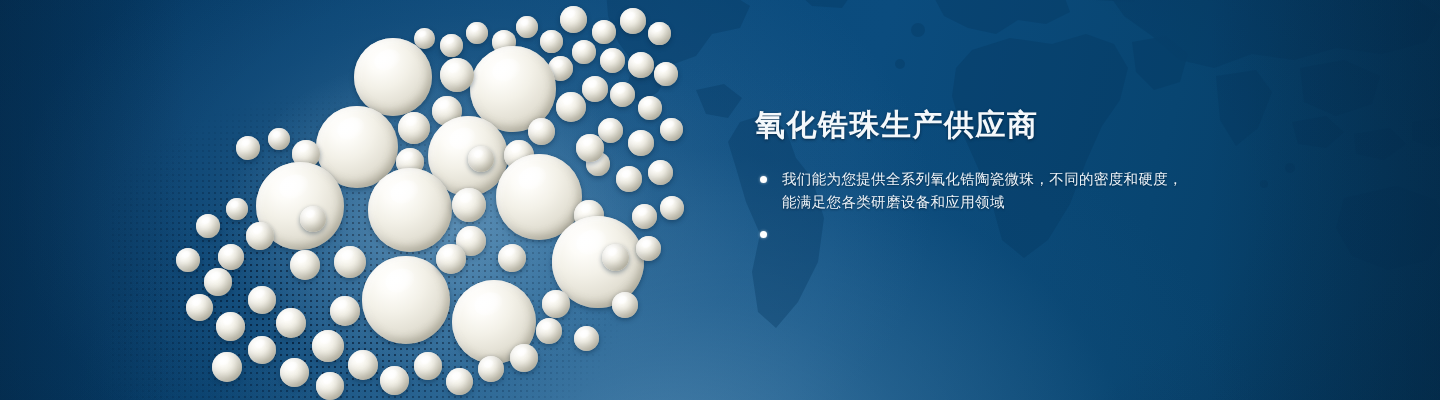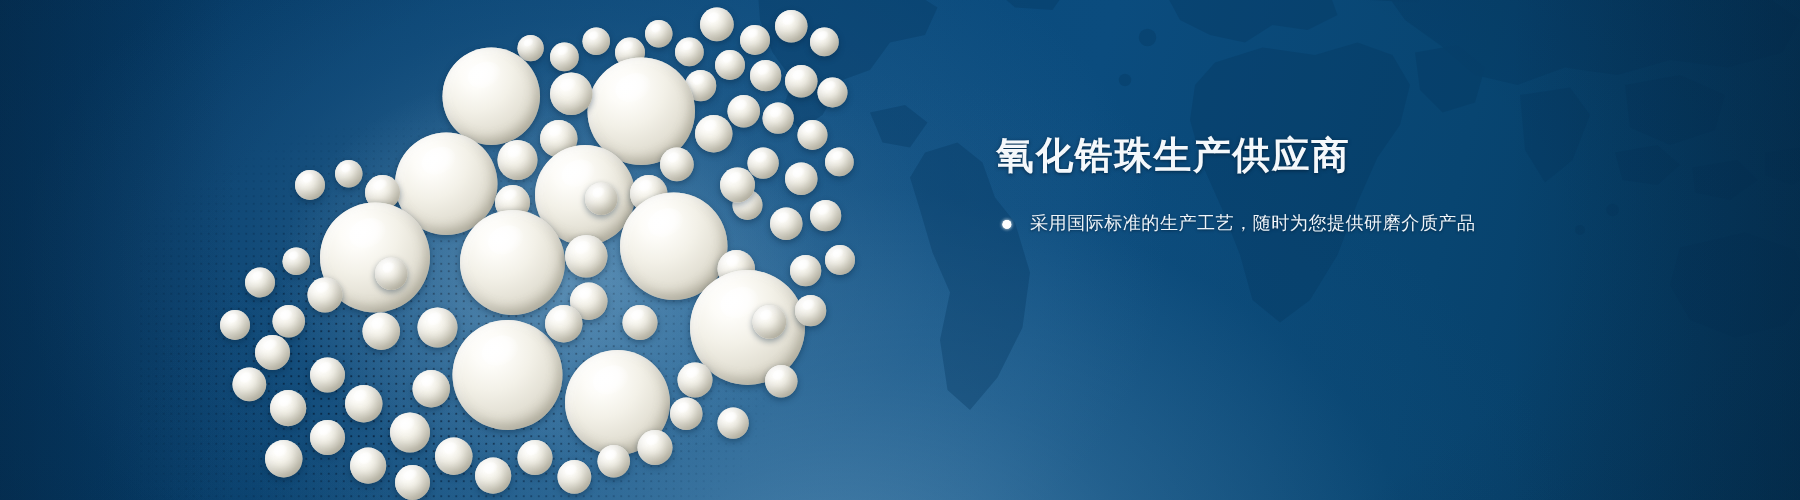--- a/index.html
+++ b/index.html
@@ -73,21 +73,21 @@
     position:absolute;
     left:26%; top:15%;
     width:34%; height:26%;
     border-radius:50%;
     background:radial-gradient(ellipse at 40% 40%, rgba(255,255,255,0.98) 0%, rgba(255,255,255,0.62) 45%, rgba(255,255,255,0) 78%);
     transform:rotate(-22deg);
   }
   .bead.sm::after{left:24%; top:14%; width:38%; height:30%;}
 
   
-  .copy{position:absolute; left:797px; top:108px; width:470px;}
+  .copy{position:absolute; left:755px; top:108px; width:470px;}
   .headline{
     margin:0;
     font-size:30px;
     line-height:1.12;
     font-weight:700;
     color:#f4f8fb;
     letter-spacing:1.5px;
     text-shadow:0 1px 3px rgba(2,28,52,0.75);
     white-space:nowrap;
   }
@@ -258,21 +258,22 @@
     <span class="bead sm" style="left:602px;top:244px;width:27px;height:27px;"></span>
     <span class="bead sm" style="left:636px;top:236px;width:25px;height:25px;"></span>
   </div>
 
   <div class="copy">
     <h1 class="headline">氧化锆珠生产供应商</h1>
 
     <ul class="bullets">
       <li>
         <span class="dot"></span>
+        <span>我们能为您提供全系列氧化锆陶瓷微珠，不同的密度和硬度，</span>
+        <span class="l2">能满足您各类研磨设备和应用领域</span>
       </li>
       <li>
         <span class="dot"></span>
-        <span>采用国际标准的生产工艺，随时为您提供研磨介质产品</span>
       </li>
     </ul>
   </div>
 
 </div>
 
 </body></html>

